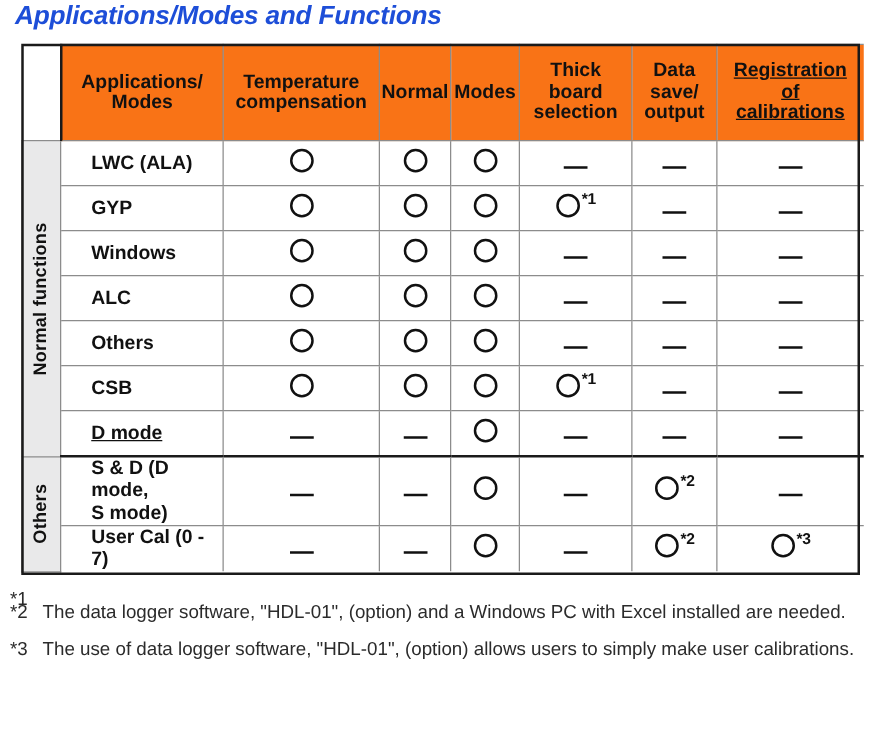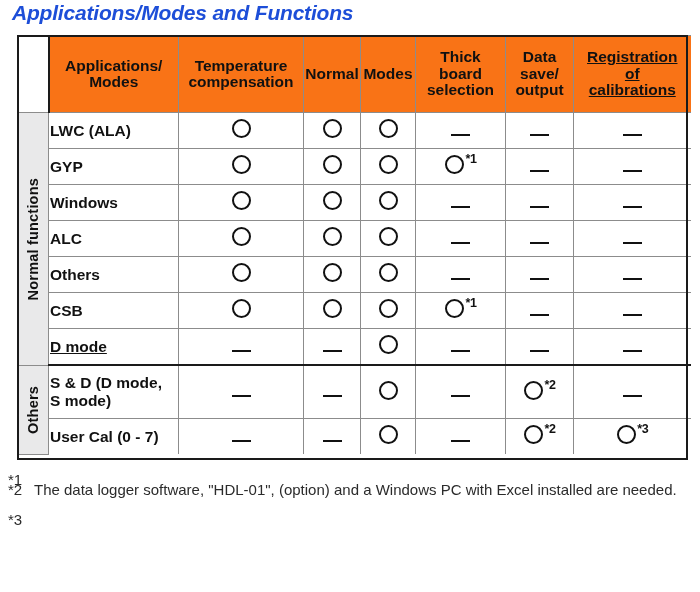--- a/index.html
+++ b/index.html
@@ -119,21 +119,21 @@
   }
 
   
   tbody td {
     height: 35px;
     font-size: 15.5px;
     background: #ffffff;
   }
   tbody td.mode-cell {
     text-align: left;
-    padding-left: 1px;
+    padding-left: 24px;
     font-size: 15.5px;
     line-height: 18px;
   }
   tbody td.last-col {
     border-right: none;
   }
   tbody tr.section-end > td {
     border-bottom: 2.5px solid #1a1a1a;
     text-decoration: underline;
   }
@@ -429,14 +429,14 @@
             </span></td>
         </tr>
       </tbody>
   </table>
 </div>
 <div class="outer-frame"></div>
 
 <div class="footnotes">
     <div class="footnote"><span class="fn-mark">*1</span></div>
     <div class="footnote"><span class="fn-mark">*2</span><span>The data logger software, "HDL-01", (option) and a Windows PC with Excel installed are needed.</span></div>
-    <div class="footnote"><span class="fn-mark">*3</span></div>
+    <div class="footnote"><span class="fn-mark">*3</span><span>The use of data logger software, "HDL-01", (option) allows users to simply make user calibrations.</span></div>
   </div>
 
 </body></html>

